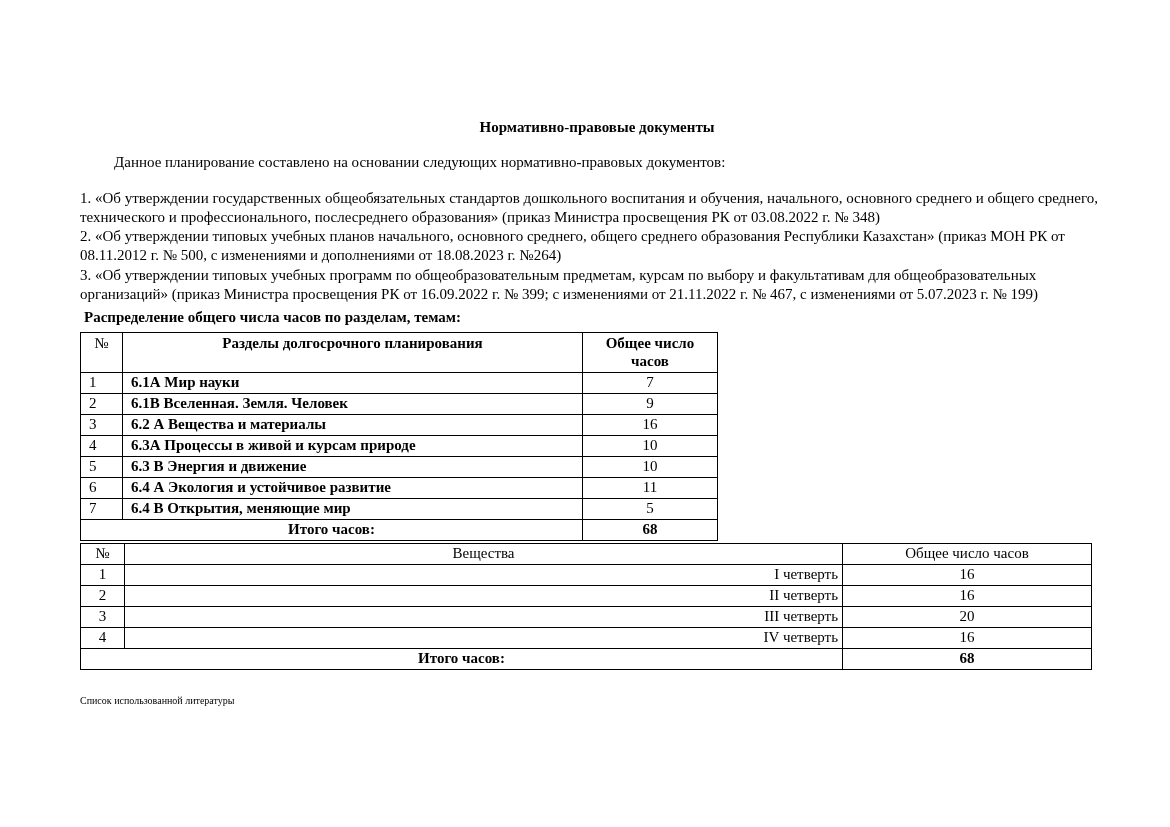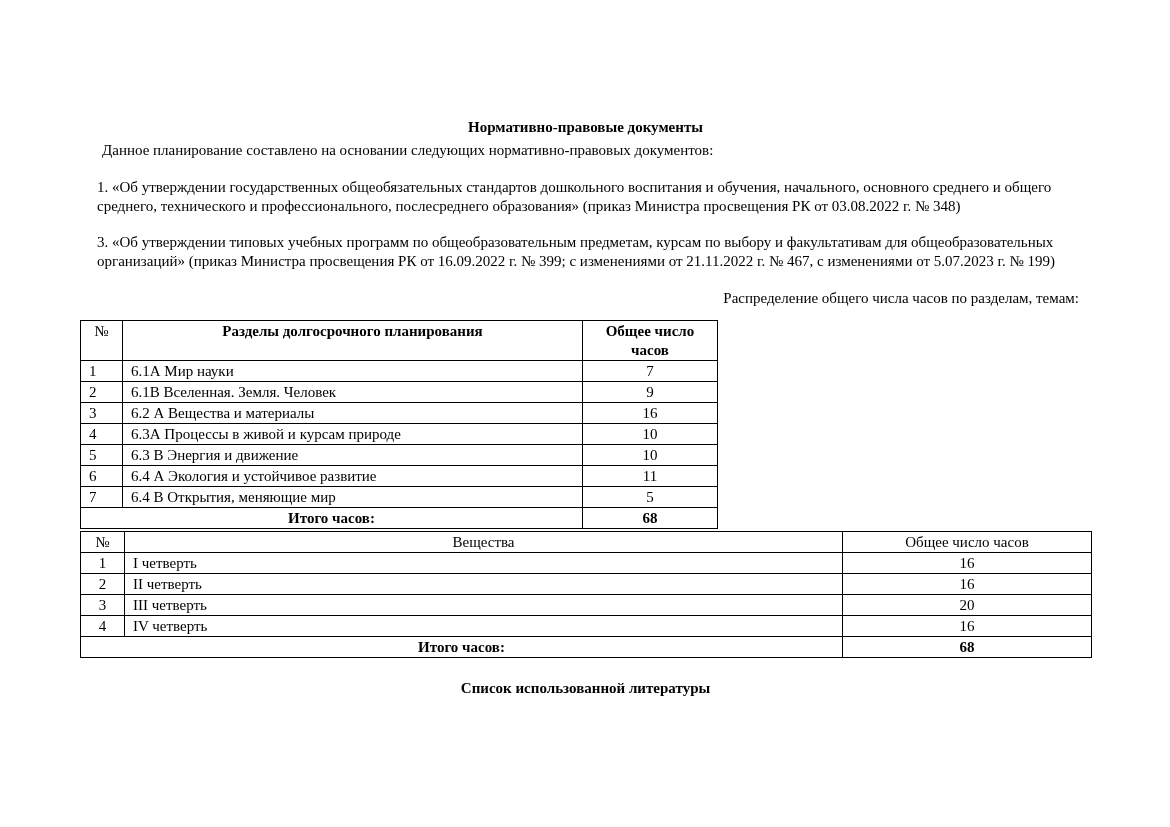--- a/index.html
+++ b/index.html
@@ -13,38 +13,38 @@
     overflow: hidden;
     font-family: "Liberation Serif", "DejaVu Serif", serif;
     font-size: 15px;
     line-height: 19.3px;
     color: #000000;
   }
   .page {
     box-sizing: border-box;
     width: 1170px;
     height: 683px;
-    padding: 118px 79px 0 80px;
+    padding: 118px 56px 0 80px;
   }
   .doc-title {
     text-align: center;
     font-weight: bold;
     margin: 0;
   }
   .intro {
+    margin: 16px;
+    text-indent: 18px;
+  }
+  .list-item {
+    margin: 0;
+  }
+  .table-caption {
+    text-align: left;
+    font-weight: bold;
     margin: 4px;
-    text-indent: 18px;
-  }
-  .list-item {
-    margin: 17px;
-  }
-  .table-caption {
-    text-align: right;
-    font-weight: normal;
-    margin: 12px;
   }
   table {
     border-collapse: collapse;
     table-layout: fixed;
     margin-top: 2px;
   }
   th, td {
     border: 1px solid #000000;
     padding: 0 4px;
     vertical-align: middle;
@@ -60,59 +60,60 @@
   .sections-table col.c-hours { width: 135px; }
   .sections-table thead th {
     height: 38px;
     text-align: center;
     vertical-align: top;
     padding-top: 1px;
   }
   .sections-table thead th.h-num { font-weight: normal; }
   .sections-table tbody td { height: 20px; }
   .sections-table td.cell-num { text-align: left; padding-left: 8px; font-weight: normal; }
-  .sections-table td.cell-name { font-weight: normal; padding-left: 8px; margin-top: 19px; }
+  .sections-table td.cell-name { font-weight: bold; padding-left: 8px; margin-top: 19px; }
   .sections-table td.cell-hours { text-align: center; }
   .sections-table tr.total-row td { height: 20px; font-weight: bold; }
   .sections-table td.total-label { text-align: center; }
   .sections-table td.total-value { text-align: center; }
   
   .quarters-table {
     width: 1011px;
   }
   .quarters-table col.c-num   { width: 44px; }
   .quarters-table col.c-name  { width: 718px; }
   .quarters-table col.c-hours { width: 249px; }
   .quarters-table th {
     height: 20px;
     text-align: center;
     font-weight: normal;
   }
   .quarters-table td { height: 20px; }
   .quarters-table td.cell-num { text-align: center; }
-  .quarters-table td.cell-name { text-align: left; padding-left: 8px; }
+  .quarters-table td.cell-name { text-align: right; padding-left: 8px; }
   .quarters-table td.cell-hours { text-align: center; }
   .quarters-table tr.total-row td { font-weight: bold; text-align: center; }
   .footer-heading {
-    text-align: center;
-    font-weight: bold;
+    text-align: left;
+    font-weight: normal;
     margin: 21px 0 0 0;
-    font-size: 15px;
+    font-size: 10px;
   }
 </style>
 </head>
 <body>
 
 <div class="page">
 
   <p class="doc-title">Нормативно-правовые документы</p>
 
   <p class="intro">Данное планирование составлено на основании следующих нормативно-правовых документов:</p>
 
   <div class="list-item">1. «Об утверждении государственных общеобязательных стандартов дошкольного воспитания и обучения, начального, основного среднего и общего среднего, технического и профессионального, послесреднего образования» (приказ Министра просвещения РК от 03.08.2022 г. № 348)</div>
+  <div class="list-item">2. «Об утверждении типовых учебных планов начального, основного среднего, общего среднего образования Республики Казахстан» (приказ МОН РК от 08.11.2012 г. № 500, с изменениями и дополнениями от 18.08.2023 г. №264)</div>
   <div class="list-item">3. «Об утверждении типовых учебных программ по общеобразовательным предметам, курсам по выбору и факультативам для общеобразовательных организаций» (приказ Министра просвещения РК от 16.09.2022 г. № 399; с изменениями от 21.11.2022 г. № 467, с изменениями от 5.07.2023 г. № 199)</div>
 
   <p class="table-caption">Распределение общего числа часов по разделам, темам:</p>
 
   <table class="sections-table">
     <colgroup>
         <col class="c-num">
         <col class="c-name">
         <col class="c-hours">
       </colgroup>

